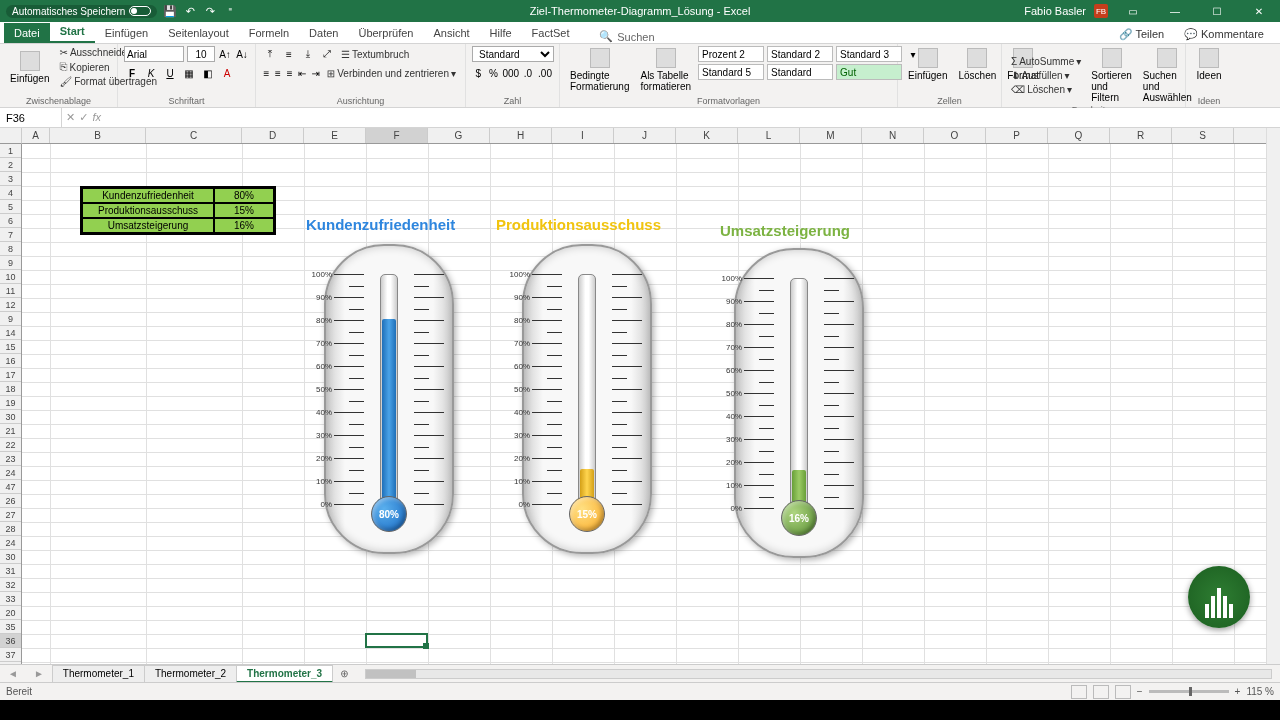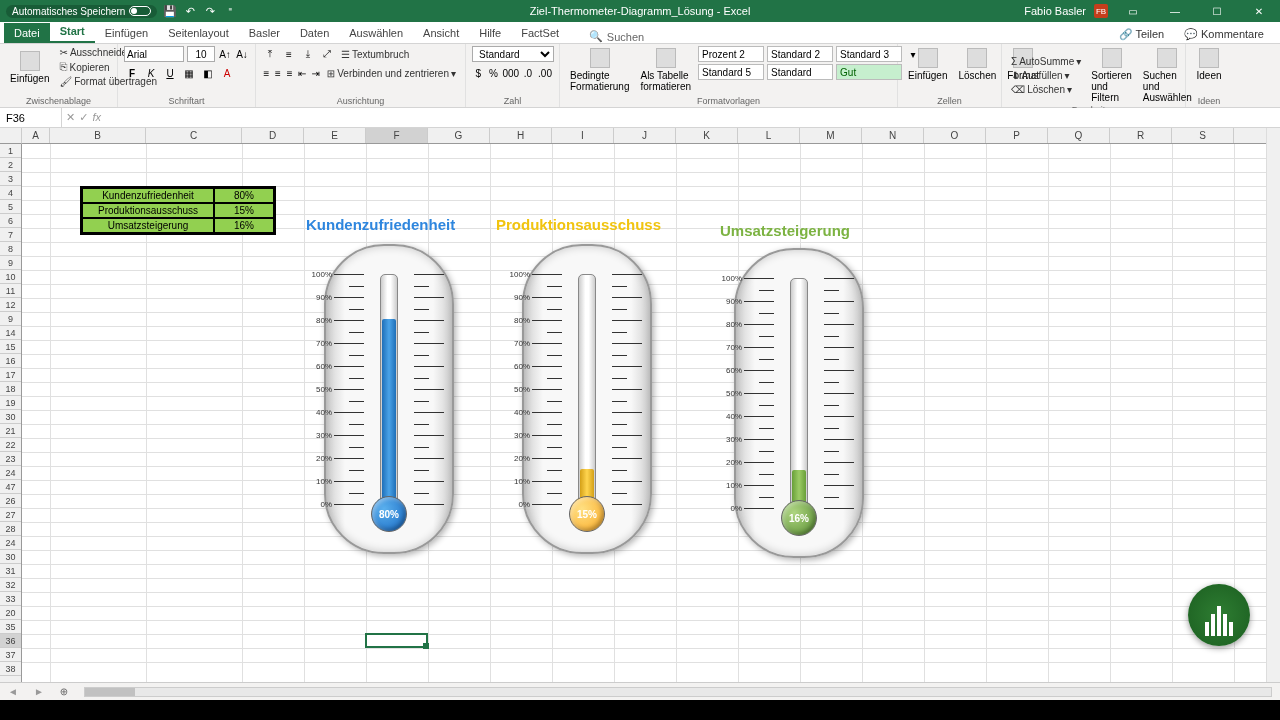--- a/index.html
+++ b/index.html
@@ -137,21 +137,21 @@
       <span class="user-badge">FB</span>
       <span class="winbtn">▭</span>
       <span class="winbtn">―</span>
       <span class="winbtn">☐</span>
       <span class="winbtn">✕</span>
     </div>
   </div>
 
   <div class="ribbon-tabs">
     <div class="ribbon-tab file">Datei</div>
-    <div id="rtabs" style="display: contents;"><div class="ribbon-tab active">Start</div><div class="ribbon-tab">Einfügen</div><div class="ribbon-tab">Seitenlayout</div><div class="ribbon-tab">Basler</div><div class="ribbon-tab">Daten</div><div class="ribbon-tab">Auswählen</div><div class="ribbon-tab">Ansicht</div><div class="ribbon-tab">Hilfe</div><div class="ribbon-tab">FactSet</div></div>
+    <div id="rtabs" style="display: contents;"><div class="ribbon-tab active">Start</div><div class="ribbon-tab">Einfügen</div><div class="ribbon-tab">Seitenlayout</div><div class="ribbon-tab">Formeln</div><div class="ribbon-tab">Daten</div><div class="ribbon-tab">Überprüfen</div><div class="ribbon-tab">Ansicht</div><div class="ribbon-tab">Hilfe</div><div class="ribbon-tab">FactSet</div></div>
     <div class="ribbon-search">
       <span>🔍</span>
       <span>Suchen</span>
     </div>
     <div class="ribbon-right">
       <span class="btn">🔗 <span>Teilen</span></span>
       <span class="btn">💬 <span>Kommentare</span></span>
     </div>
   </div>
 
@@ -655,19 +655,38 @@
             <div style="height:14px"></div>
           </div>
       </div>
     </div>
     <div class="vscroll"></div>
   </div>
 
   <div class="sheet-bar">
     <span class="sheet-nav">◄</span>
     <span class="sheet-nav">►</span>
+    <div id="sheettabs" style="display:flex">
+        <div class="sheet-tab">Thermometer_1</div>
+        <div class="sheet-tab">Thermometer_2</div>
+        <div class="sheet-tab active">Thermometer_3</div>
+      </div>
     <span class="sheet-add">⊕</span>
     <div class="hscroll">
         <div class="thumb"></div>
       </div>
   </div>
 
+  <div class="status-bar">
+    <span>Bereit</span>
+    <div class="right">
+      <span class="view-btn"></span>
+      <span class="view-btn"></span>
+      <span class="view-btn"></span>
+      <span>−</span>
+      <div class="zoom-slider">
+          <div class="zthumb"></div>
+        </div>
+      <span>+</span>
+      <span>115 %</span>
+    </div>
+  </div>
 </div>
 
 </body></html>

